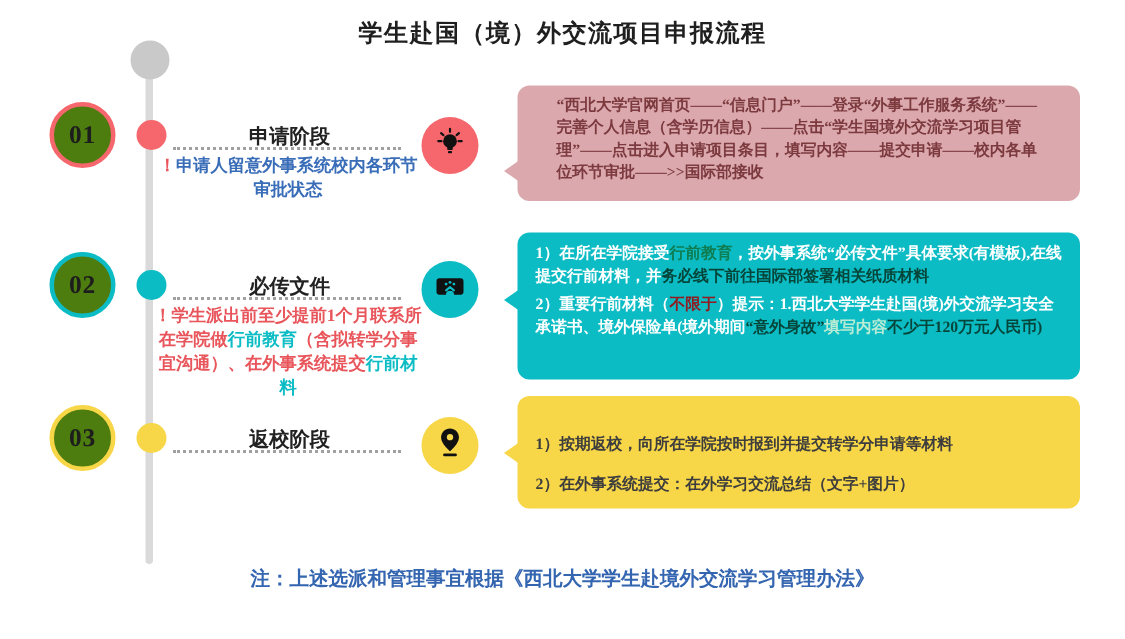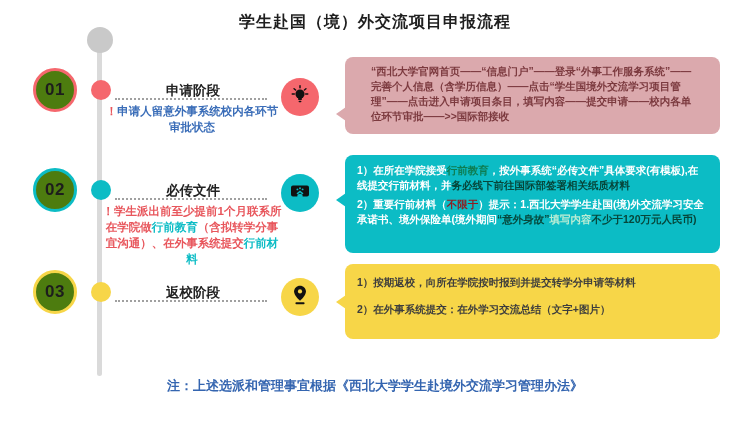--- a/index.html
+++ b/index.html
@@ -1,18 +1,18 @@
 <!DOCTYPE html>
 <html><head>
 <meta charset="utf-8">
 <style>
   html,body{margin:0;padding:0;background:#fff;}
   .canvas{
     position:relative;width:750px;height:392px;background:#ffffff;overflow:hidden;
-    font-family:Liberation Sans, sans-serif;
+    font-family:Liberation Serif, serif;
   }
   .title{
     position:absolute;top:12px;left:0;width:750px;text-align:center;
     font-size:16px;font-weight:bold;color:#1f1f1f;letter-spacing:1px;
   }
   
   .tl-line{position:absolute;left:97px;top:40px;width:5px;height:336px;background:#dadada;border-radius:3px;}
   .tl-start{position:absolute;left:87px;top:27px;width:26px;height:26px;border-radius:50%;background:#c9c9c9;}
   .num-circle{
     position:absolute;left:33px;width:44px;height:44px;box-sizing:border-box;border-radius:50%;
@@ -32,21 +32,21 @@
   .tail{position:absolute;left:-9px;width:0;height:0;border-top:7px solid transparent;border-bottom:7px solid transparent;}
   
   .c-red{background:#f5676d;}   .b-red{border-color:#f5676d;}
   .c-teal{background:#0cbcc5;}  .b-teal{border-color:#0cbcc5;}
   .c-yellow{background:#f7d648;}.b-yellow{border-color:#f7d648;}
   .bubble-pink{background:#dba9ad;padding:7px 26px 5px;color:#7c3a3f;}
   .bubble-pink .tail{border-right:10px solid #dba9ad;}
   .bubble-teal{background:#0cbcc5;padding:8px 12px;color:#fff;}
   .bubble-teal .tail{border-right:10px solid #0cbcc5;}
   .bubble-teal p + p{margin-top:4px;}
-  .bubble-yellow{background:#f7d648;padding:11px 12px;color:#3d3d3d;}
+  .bubble-yellow{background:#f7d648;padding:26px 12px;color:#3d3d3d;}
   .bubble-yellow .tail{border-right:10px solid #f7d648;}
   .bubble-yellow p + p{margin-top:12px;}
   
   .seg-red{color:#e8565c;} .seg-blue{color:#3a6db8;} .seg-teal{color:#0cbcc5;}
   .seg-maroon{color:#7c3a3f;} .seg-white{color:#ffffff;margin-top:40px;}
   .seg-green{color:#0e7d52;} .seg-darkgreen{color:#06463a;}
   .seg-darkred{color:#8f1d22;} .seg-lightgreen{color:#b9ecd4;}
   .seg-dark{color:#3d3d3d;}
   .footer-note{position:absolute;left:0;width:750px;text-align:center;font-size:13px;font-weight:bold;color:#3465b0;}
 </style>

